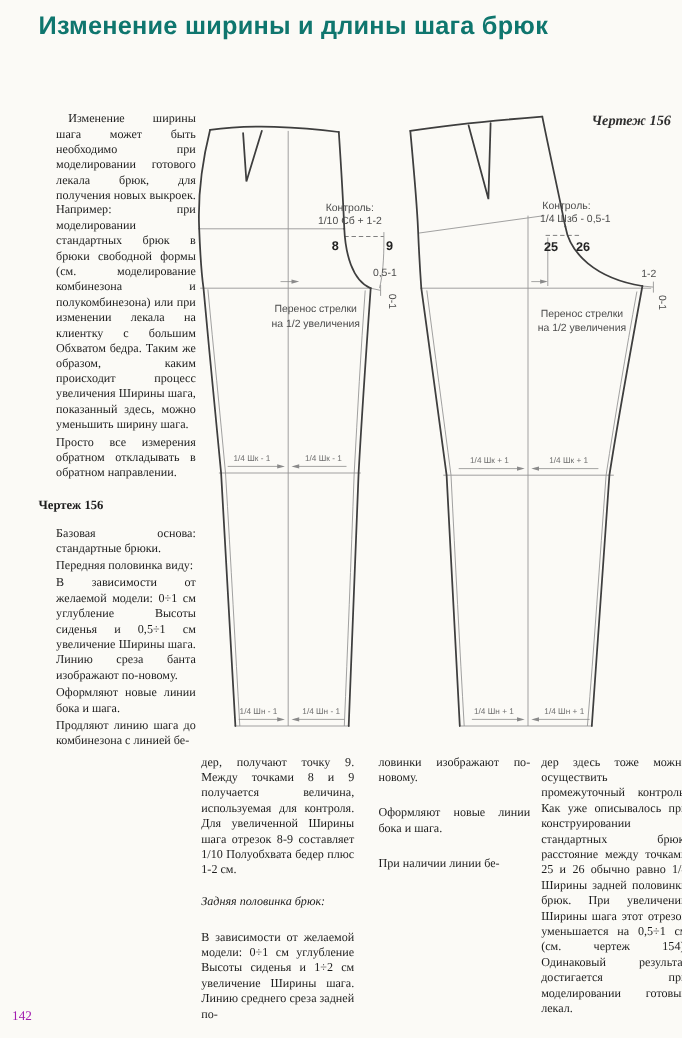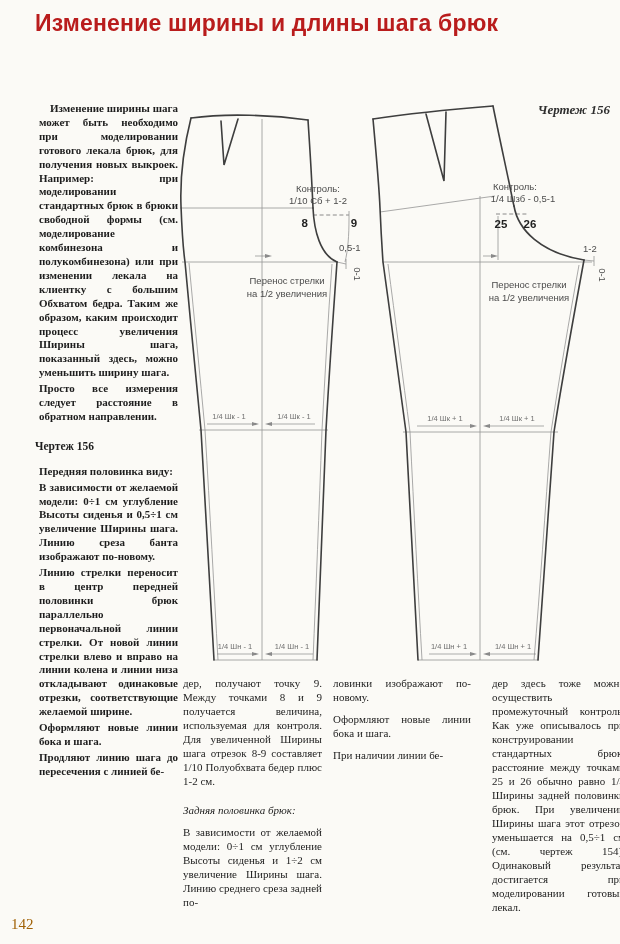--- a/index.html
+++ b/index.html
@@ -1,30 +1,30 @@
 <!DOCTYPE html>
 <html><head>
 <meta charset="utf-8">
 <style>
   html,body{margin:0;padding:0;}
   body{width:620px;height:944px;background:#fbfaf6;overflow:hidden;}
   .page{position:relative;width:620px;height:944px;font-family:"Liberation Serif",serif;color:#1d1d1d;}
   .title{position:absolute;left:35px;top:10px;width:560px;margin:0;
-         font-family:"Liberation Sans",sans-serif;font-weight:bold;font-size:23px;color:#b91c1c;letter-spacing:.2px;}
+         font-family:"Liberation Sans",sans-serif;font-weight:bold;font-size:23px;color:#0f766e;letter-spacing:.2px;}
   .col-left{position:absolute;left:35px;top:102px;width:143px;font-size:11px;line-height:13.9px;text-align:justify;}
-  .col-left p{margin:0 0 2px 4px;font-weight:bold;}
+  .col-left p{margin:0 0 2px 16px;}
   .col-left p.first{text-indent:11px;}
   .fig-heading{font-family:"Liberation Serif",serif;font-weight:bold;font-size:11.5px;margin:16px 0 11px 0;}
   .bcol{position:absolute;top:668px;font-size:11px;line-height:14px;text-align:justify;}
-  .bcol p{margin:8px 0 2px 0;}
+  .bcol p{margin:18px 0 2px 0;}
   .bcol p.spaced{margin-top:15px;font-style:italic;}
   .col2{left:183px;width:139px;}
-  .col3{left:333px;width:138px;}
+  .col3{left:344px;width:138px;}
   .col4{left:492px;width:133px;}
-  .page-number{position:absolute;left:11px;top:916px;font-size:15px;color:#a16207;}
+  .page-number{position:absolute;left:11px;top:916px;font-size:12px;color:#a21caf;}
   svg.diagram{position:absolute;left:177px;top:92px;}
   svg .main{stroke:#3e3e3e;stroke-width:1.6;fill:none;stroke-linecap:round;}
   svg .thin{stroke:#949494;stroke-width:.8;fill:none;}
   svg .dash{stroke:#7d7d7d;stroke-width:.9;fill:none;stroke-dasharray:4 2.6;}
   svg .dim{stroke:#8a8a8a;stroke-width:.7;fill:none;}
   svg .ah{fill:#8a8a8a;stroke:none;}
   svg text{font-family:"Liberation Sans",sans-serif;fill:#4b4b4b;}
   svg text.lbl{font-size:9.5px;}
   svg text.pt{font-size:11.5px;font-weight:bold;fill:#222;}
   svg text.dimlbl{font-size:7.5px;fill:#6e6e6e;}
@@ -32,27 +32,27 @@
 </style>
 </head>
 <body>
 
 <div class="page">
 
   <h1 class="title">Изменение ширины и длины шага брюк</h1>
 
   <div class="col-left">
     <p class="first">Изменение ширины шага может быть необходимо при моделировании готового лекала брюк, для получения новых выкроек. Например: при моделировании стандартных брюк в брюки свободной формы (см. моделирование комбинезона и полукомбинезона) или при изменении лекала на клиентку с большим Обхватом бедра. Таким же образом, каким происходит процесс увеличения Ширины шага, показанный здесь, можно уменьшить ширину шага.</p>
-    <p>Просто все измерения следует расстояние в обратном направлении.</p>
+    <p>Просто все измерения обратном откладывать в обратном направлении.</p>
     <div class="fig-heading">Чертеж 156</div>
+    <p>Базовая основа: стандартные брюки.</p>
     <p>Передняя половинка виду:</p>
     <p>В зависимости от желаемой модели: 0÷1 см углубление Высоты сиденья и 0,5÷1 см увеличение Ширины шага. Линию среза банта изображают по-новому.</p>
-    <p>Линию стрелки переносит в центр передней половинки брюк параллельно первоначальной линии стрелки. От новой линии стрелки влево и вправо на линии колена и линии низа откладывают одинаковые отрезки, соответствующие желаемой ширине.</p>
     <p>Оформляют новые линии бока и шага.</p>
-    <p>Продляют линию шага до пересечения с линией бе-</p>
+    <p>Продляют линию шага до комбинезона с линией бе-</p>
   </div>
 
   <svg class="diagram" width="440" height="580" viewBox="0 0 440 580">
 
     <g>
 
       <path class="thin" d="M3,116 H136"></path>
       <path class="thin" d="M5,170 H161"></path>
       <path class="thin" d="M22,338 H151"></path>
       <path class="thin" d="M36,568 H141"></path>

